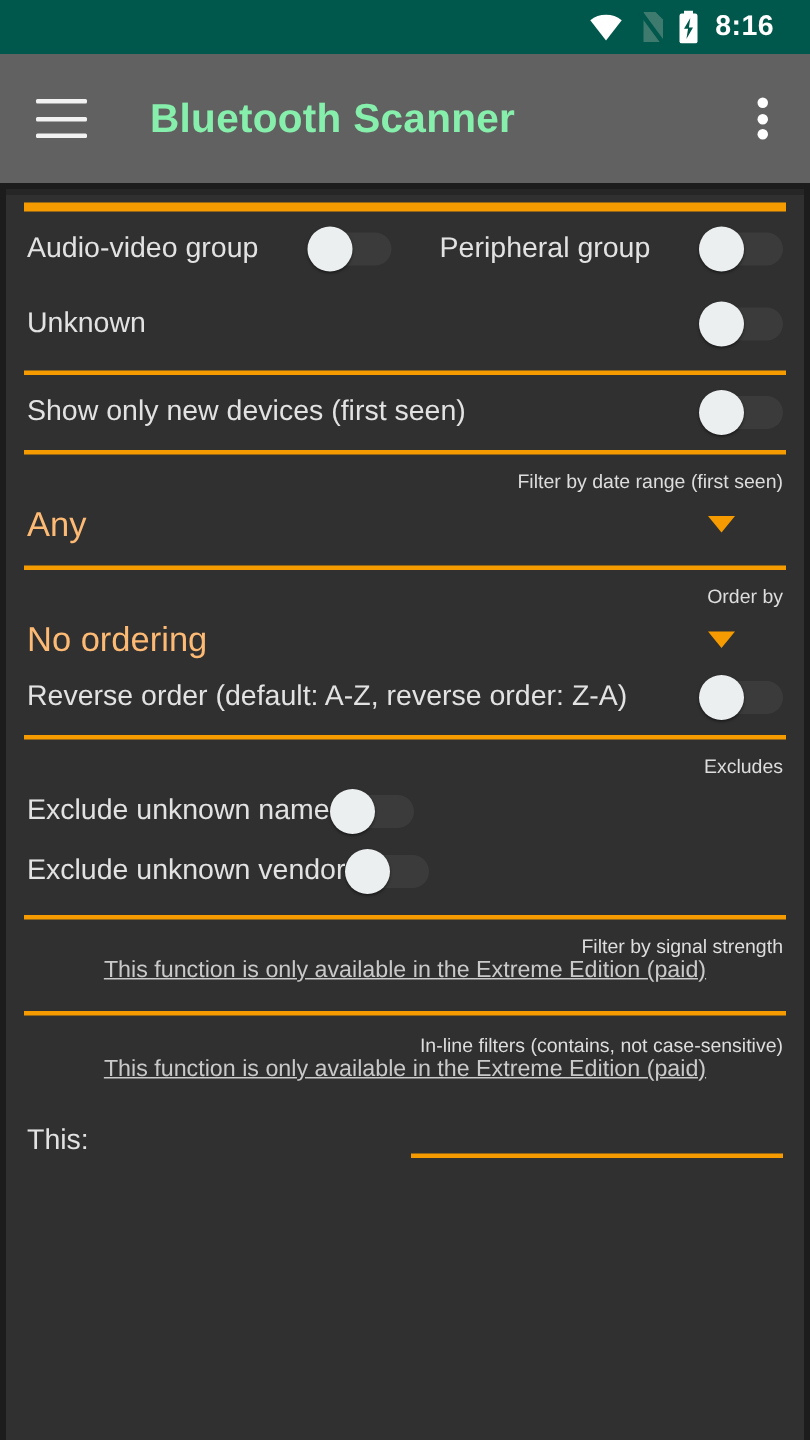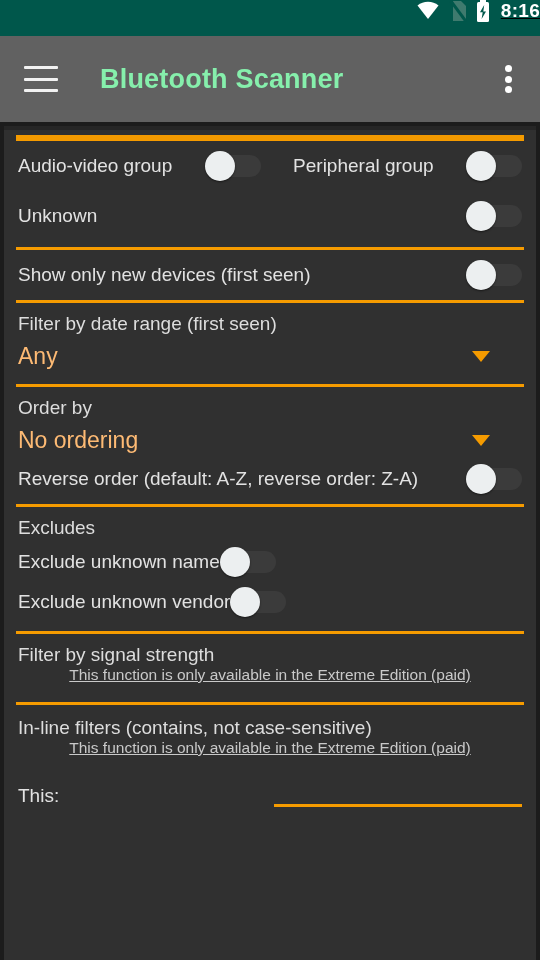--- a/index.html
+++ b/index.html
@@ -8,22 +8,22 @@
     background: #1b1b1b;
     font-family: "Liberation Sans", sans-serif;
     overflow: hidden;
   }
   .screen { position: relative; width: 540px; height: 960px; background: #1b1b1b; }
 
   
   .status-bar {
     height: 36px; width: 100%;
     background: #00574B;
-    display: flex; align-items: flex-start; justify-content: flex-end;
-    padding-right: 0; gap: 9px; text-decoration: underline;
+    display: flex; align-items: center; justify-content: flex-end;
+    padding-right: 24px; gap: 9px;
   }
   .sb-icon { display: flex; align-items: center; justify-content: center; }
   .sb-time {
     color: #ffffff; font-size: 19px; font-weight: bold;
     letter-spacing: 0.3px; margin-left: 2px;
   }
 
   
   .app-bar {
     height: 86px; width: 100%;
@@ -77,21 +77,21 @@
 
   
   .sec { padding: 0 14px; }
   .row { display: flex; align-items: center; }
   .row.center { justify-content: space-between; }
   .row.spread { justify-content: space-between; }
   .label {
     color: #e2e2e2; font-size: 19px; white-space: nowrap;
   }
   .heading {
-    color: #dddddd; font-size: 19px; text-align: left; width: 100%;
+    color: #dddddd; font-size: 13px; text-align: right; width: 100%;
   }
   .subnote {
     color: #c9c9c9; font-size: 15.5px; text-align: center; width: 100%; text-decoration: underline;
   }
 
   
   .switch {
     position: relative; width: 56px; height: 30px;
     display: inline-block; flex: none; cursor: pointer;
   }

